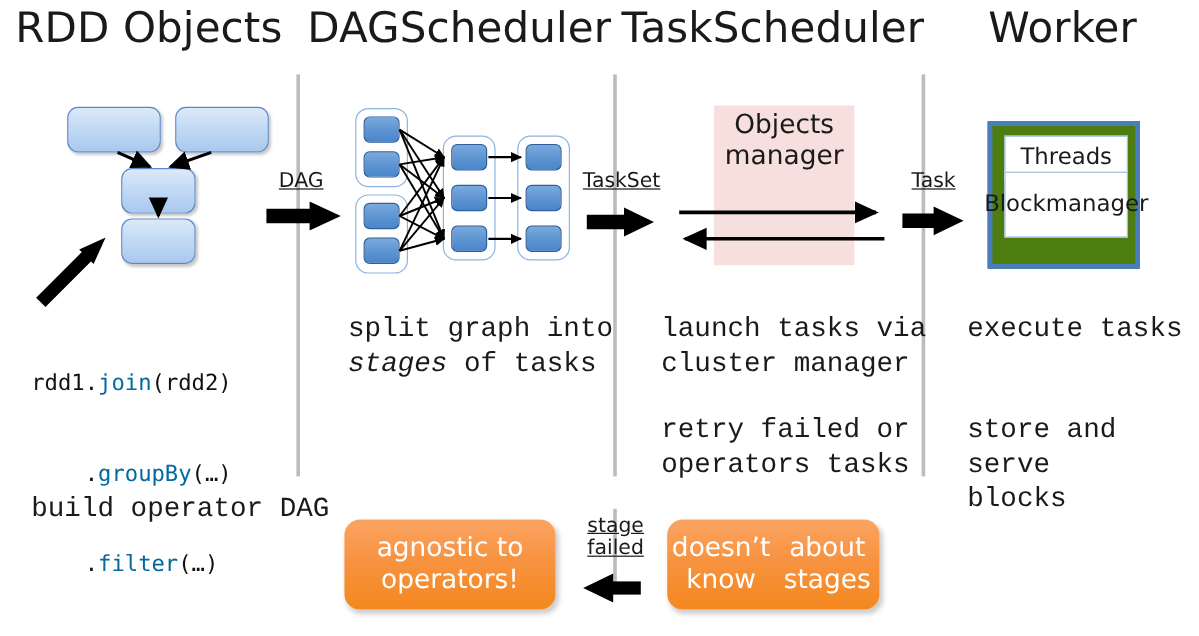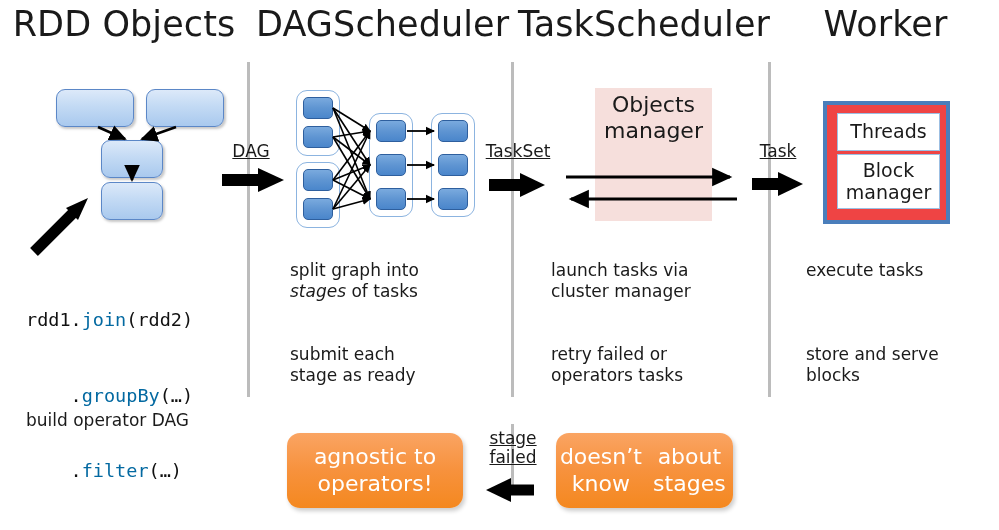--- a/index.html
+++ b/index.html
@@ -91,21 +91,21 @@
     line-height: 1.18;
     color: #1a1a1a;
     text-align: center;
     white-space: nowrap;
   }
 
   
   .worker-outer {
     position: absolute;
     border: 4px solid #4a7ebb;
-    background: #ef4444;
+    background: #4d7c0f;
     box-sizing: border-box;
   }
   .worker-inner {
     position: absolute;
     border: 1.5px solid #9cbfe3;
     background: #ffffff;
     box-sizing: border-box;
     display: flex;
     align-items: center;
     justify-content: center;
@@ -122,23 +122,24 @@
     font-size: 18.5px;
     line-height: 1.36;
     color: #111111;
     white-space: pre;
   }
   .code-block .m { color: #0369a1; }
 
   
   .desc {
     position: absolute;
-    font-size: 17px;
+    font-size: 23px;
     line-height: 1.26;
     color: #1a1a1a;
+    font-family: Liberation Mono, monospace;
   }
   .desc em { font-style: italic; }
 
   
   .callout {
     position: absolute;
     border-radius: 13px;
     background: linear-gradient(to bottom, #faa463 0%, #f7923e 48%, #f4881f 100%);
     box-shadow: 2px 3px 4px rgba(0,0,0,0.2);
     color: #ffffff;
@@ -192,21 +193,21 @@
   <div class="cluster-mgr" style="left:595px; top:88px; width:117px; height:133px;"></div>
   <div class="cluster-mgr-label" style="left:580px; top:92px; width:147px;">
     <span>Objects</span><br>
     <span>manager</span>
   </div>
 
   <div class="worker-outer" style="left:823px; top:101px; width:127px; height:123px;">
     <div class="worker-inner" style="left:10px; top:8px; width:103px; height:38px;">
       <span>Threads</span>
     </div>
-    <div class="worker-inner" style="left:10px; top:49px; width:103px; height:55px; flex-direction:column;">
+    <div class="worker-inner" style="left:10px; top:38px; width:103px; height:55px; ">
       <span>Block</span>
       <span>manager</span>
     </div>
   </div>
 
   <svg class="overlay" viewBox="0 0 999 530" xmlns="http://www.w3.org/2000/svg">
     <defs>
       <marker id="ah-thin" viewBox="0 0 10 10" refX="8.5" refY="5" markerWidth="7" markerHeight="7" orient="auto-start-reverse">
         <path d="M0,0.6 L9.6,5 L0,9.4 z" fill="#000000"></path>
       </marker>
@@ -288,24 +289,20 @@
 
   <div class="desc" style="left:26px; top:365px;margin-top:45px;">
     <div>build operator DAG</div>
   </div>
 
   <div class="desc" style="left:290px; top:260px;">
     <div>split graph into</div>
     <div><em>stages</em><span> of tasks</span></div>
   </div>
 
-  <div class="desc" style="left:290px; top:344px;">
-    <div>submit each</div>
-    <div>stage as ready</div>
-  </div>
 
   <div class="desc" style="left:551px; top:260px;">
     <div>launch tasks via</div>
     <div>cluster manager</div>
   </div>
 
   <div class="desc" style="left:551px; top:344px;">
     <div>retry failed or</div>
     <div>operators tasks</div>
   </div>

